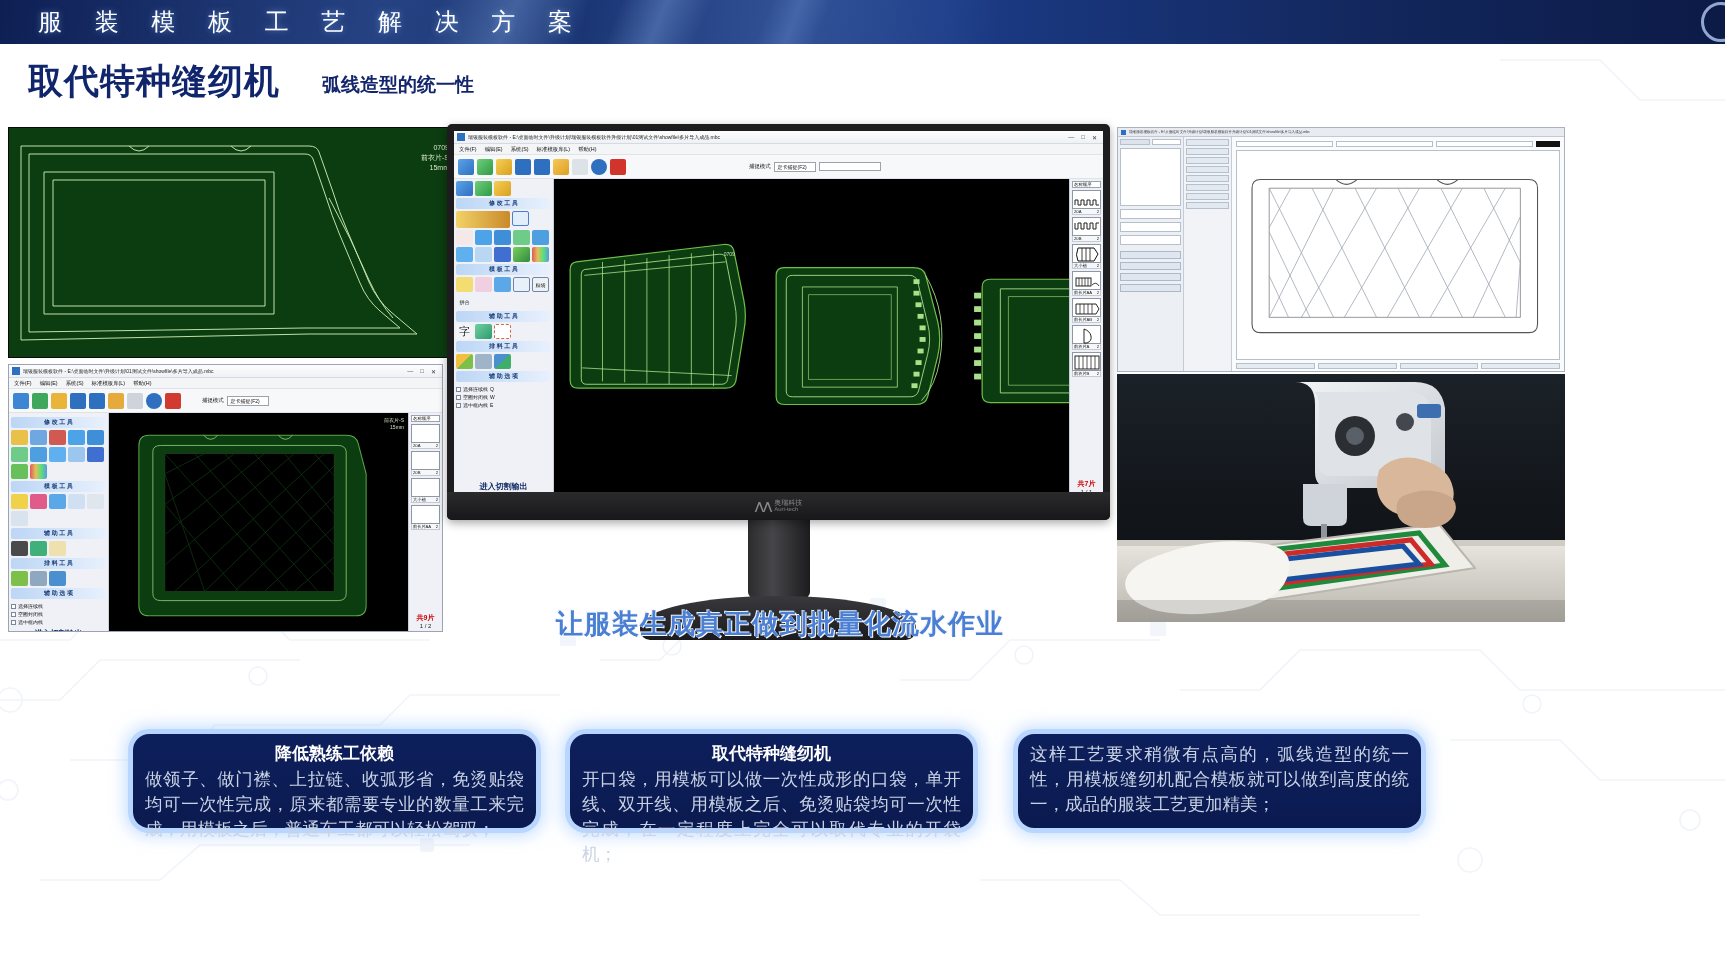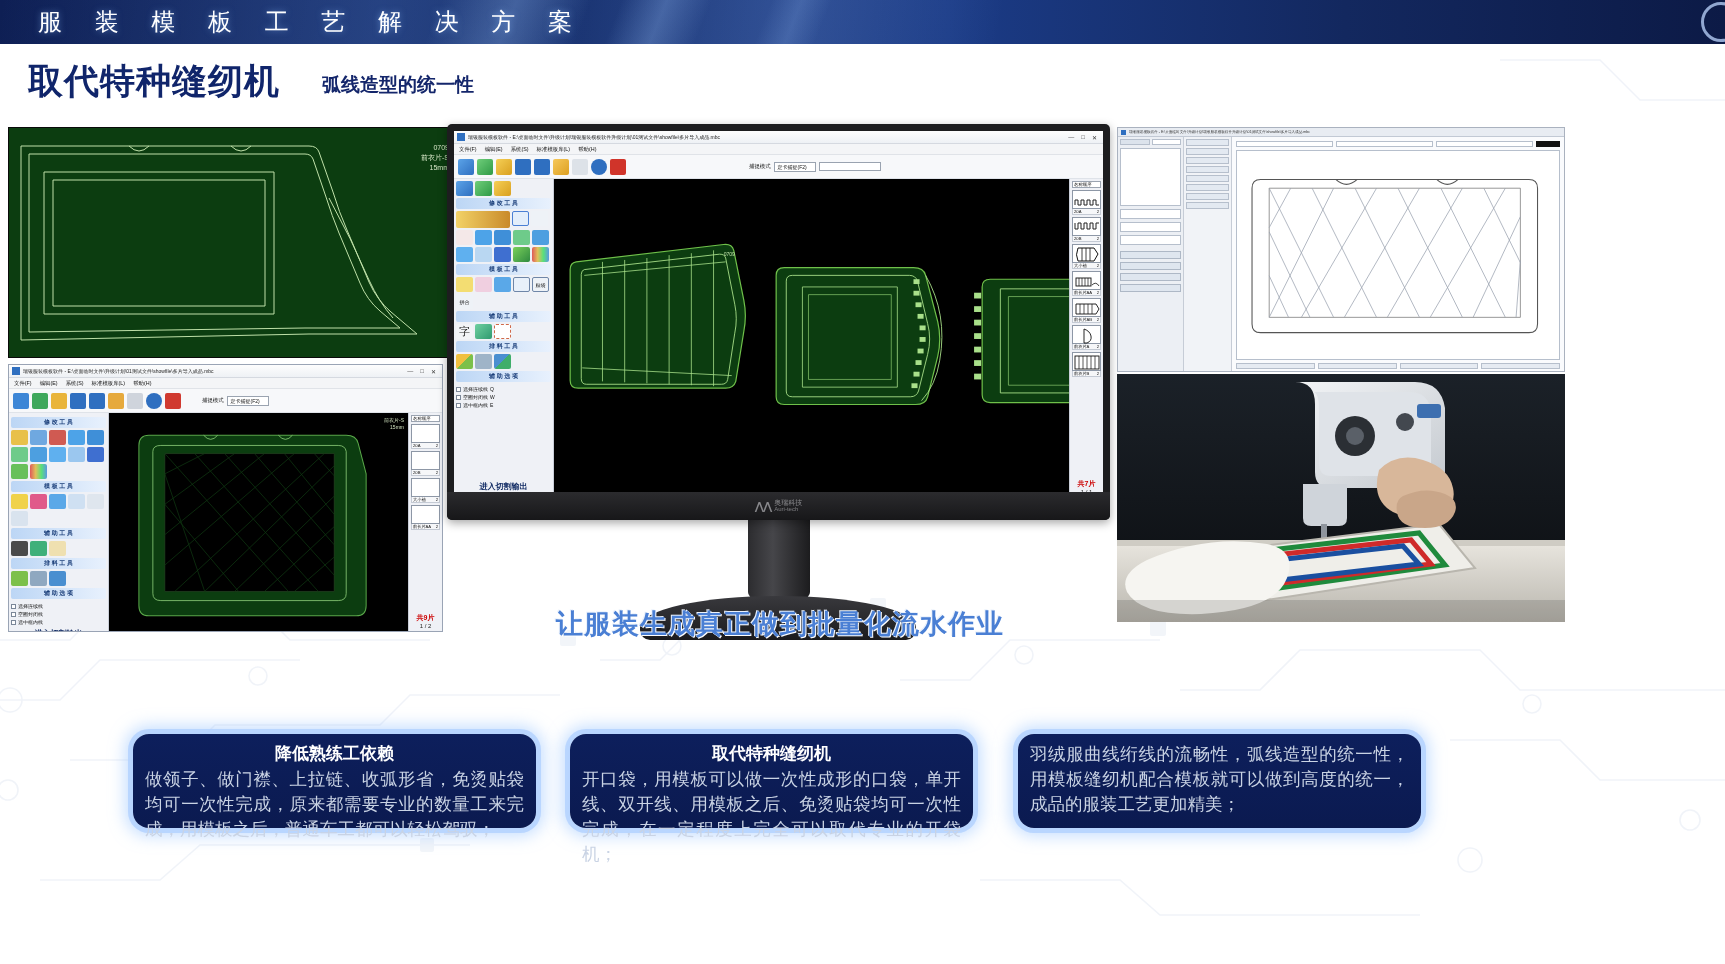--- a/index.html
+++ b/index.html
@@ -725,14 +725,14 @@
 
 <div class="card" id="card1">
   <h4>降低熟练工依赖</h4>
   <p>做领子、做门襟、上拉链、收弧形省，免烫贴袋均可一次性完成，原来都需要专业的数量工来完成，用模板之后，普通车工都可以轻松驾驭；</p>
 </div>
 <div class="card" id="card2">
   <h4>取代特种缝纫机</h4>
   <p>开口袋，用模板可以做一次性成形的口袋，单开线、双开线、用模板之后、免烫贴袋均可一次性完成，在一定程度上完全可以取代专业的开袋机；</p>
 </div>
 <div class="card" id="card3">
-  <p>羽绒服曲线绗线的流畅性，弧线造型的统一性，用模板缝纫机配合模板就可以做到高度的统一，成品的服装工艺更加精美；</p>
+  <p>这样工艺要求稍微有点高的，弧线造型的统一性，用模板缝纫机配合模板就可以做到高度的统一，成品的服装工艺更加精美；</p>
 </div>
 
 </body></html>

